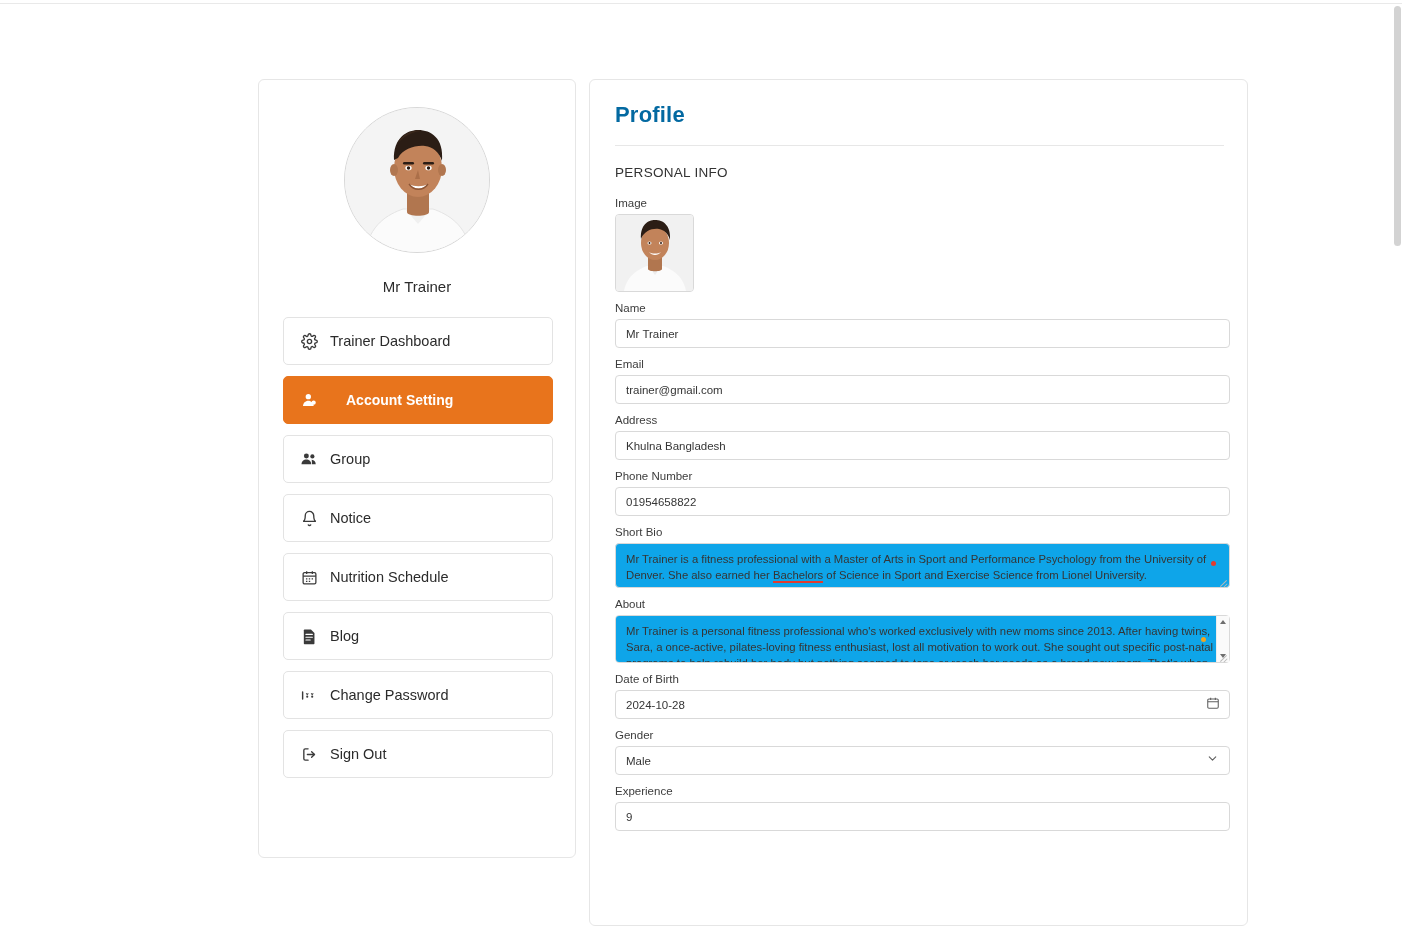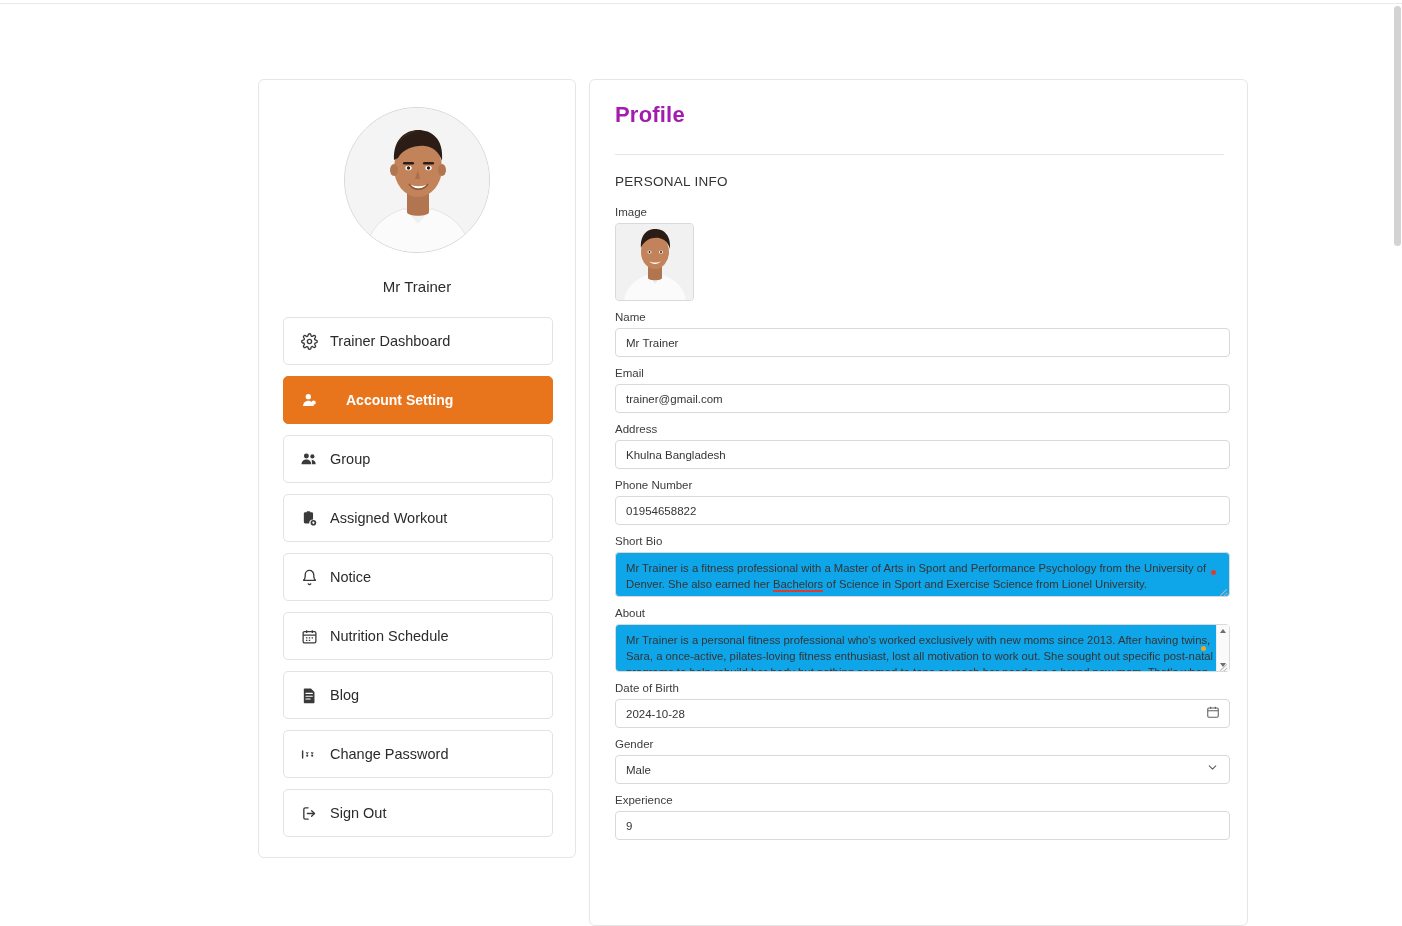--- a/index.html
+++ b/index.html
@@ -100,23 +100,23 @@
   }
   .panel-inner {
     position: absolute;
     left: 0; top: 0;
     width: 659px;
     padding: 22px 25px 0 25px;
   }
   .panel-title {
     font-size: 22px;
     font-weight: bold;
-    color: #a21caf;
+    color: #0369a1;
     letter-spacing: 0.2px;
-    margin: 0 0 26px 0;
+    margin: 0 0 17px 0;
   }
   .divider {
     height: 1px;
     background: #e7e7e7;
     margin: 0 0 19px 0;
   }
   .section-label {
     font-size: 13.5px;
     color: #333333;
     letter-spacing: 0.3px;
@@ -313,31 +313,20 @@
           <svg width="18" height="18" viewBox="0 0 24 24" fill="currentColor">
             <circle cx="8.5" cy="8" r="3.3"></circle>
             <circle cx="16.5" cy="8.5" r="2.8"></circle>
             <path d="M2 19c0-3.6 2.9-6.2 6.5-6.2S15 15.4 15 19z"></path>
             <path d="M15.6 12.9c3 .2 5.4 2.6 5.4 6.1h-5z"></path>
           </svg>
         </span>
         <span>Group</span>
       </div>
 
-      <div class="menu-item">
-        <span class="mi-icon">
-          <svg width="17" height="17" viewBox="0 0 24 24" fill="currentColor">
-            <path d="M6 3h9a2 2 0 0 1 2 2v8.5a5.5 5.5 0 0 0-5.5 5.5H6a2 2 0 0 1-2-2V5a2 2 0 0 1 2-2z"></path>
-            <rect x="8" y="1.6" width="5" height="3.2" rx="1" fill="currentColor"></rect>
-            <circle cx="17.5" cy="18" r="4" fill="currentColor"></circle>
-            <circle cx="17.5" cy="18" r="1.6" fill="#ffffff"></circle>
-          </svg>
-        </span>
-        <span>Assigned Workout</span>
-      </div>
 
       <div class="menu-item">
         <span class="mi-icon">
           <svg width="17" height="17" viewBox="0 0 24 24" fill="none" stroke="currentColor" stroke-width="1.9" stroke-linecap="round">
             <path d="M18 8a6 6 0 1 0-12 0c0 7-3 8-3 8h18s-3-1-3-8"></path>
             <path d="M13.7 21a2 2 0 0 1-3.4 0"></path>
           </svg>
         </span>
         <span>Notice</span>
       </div>

